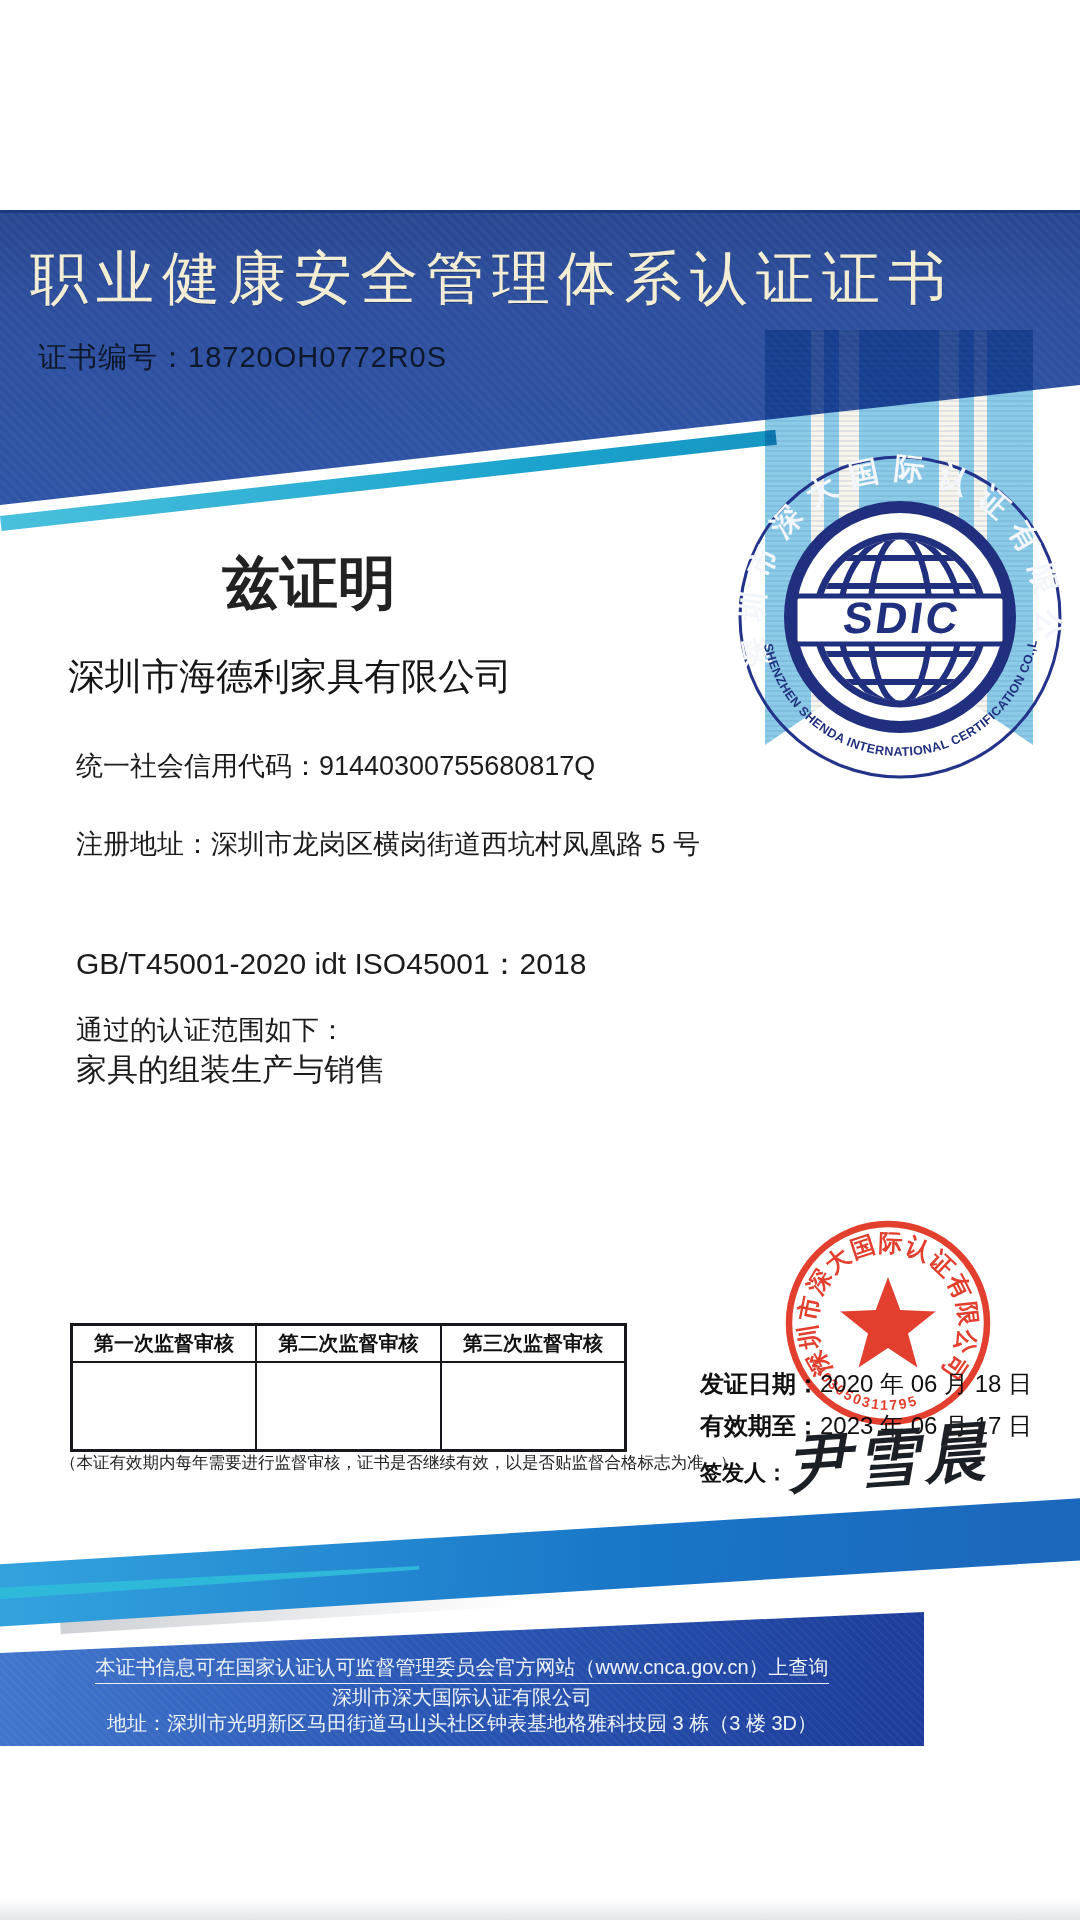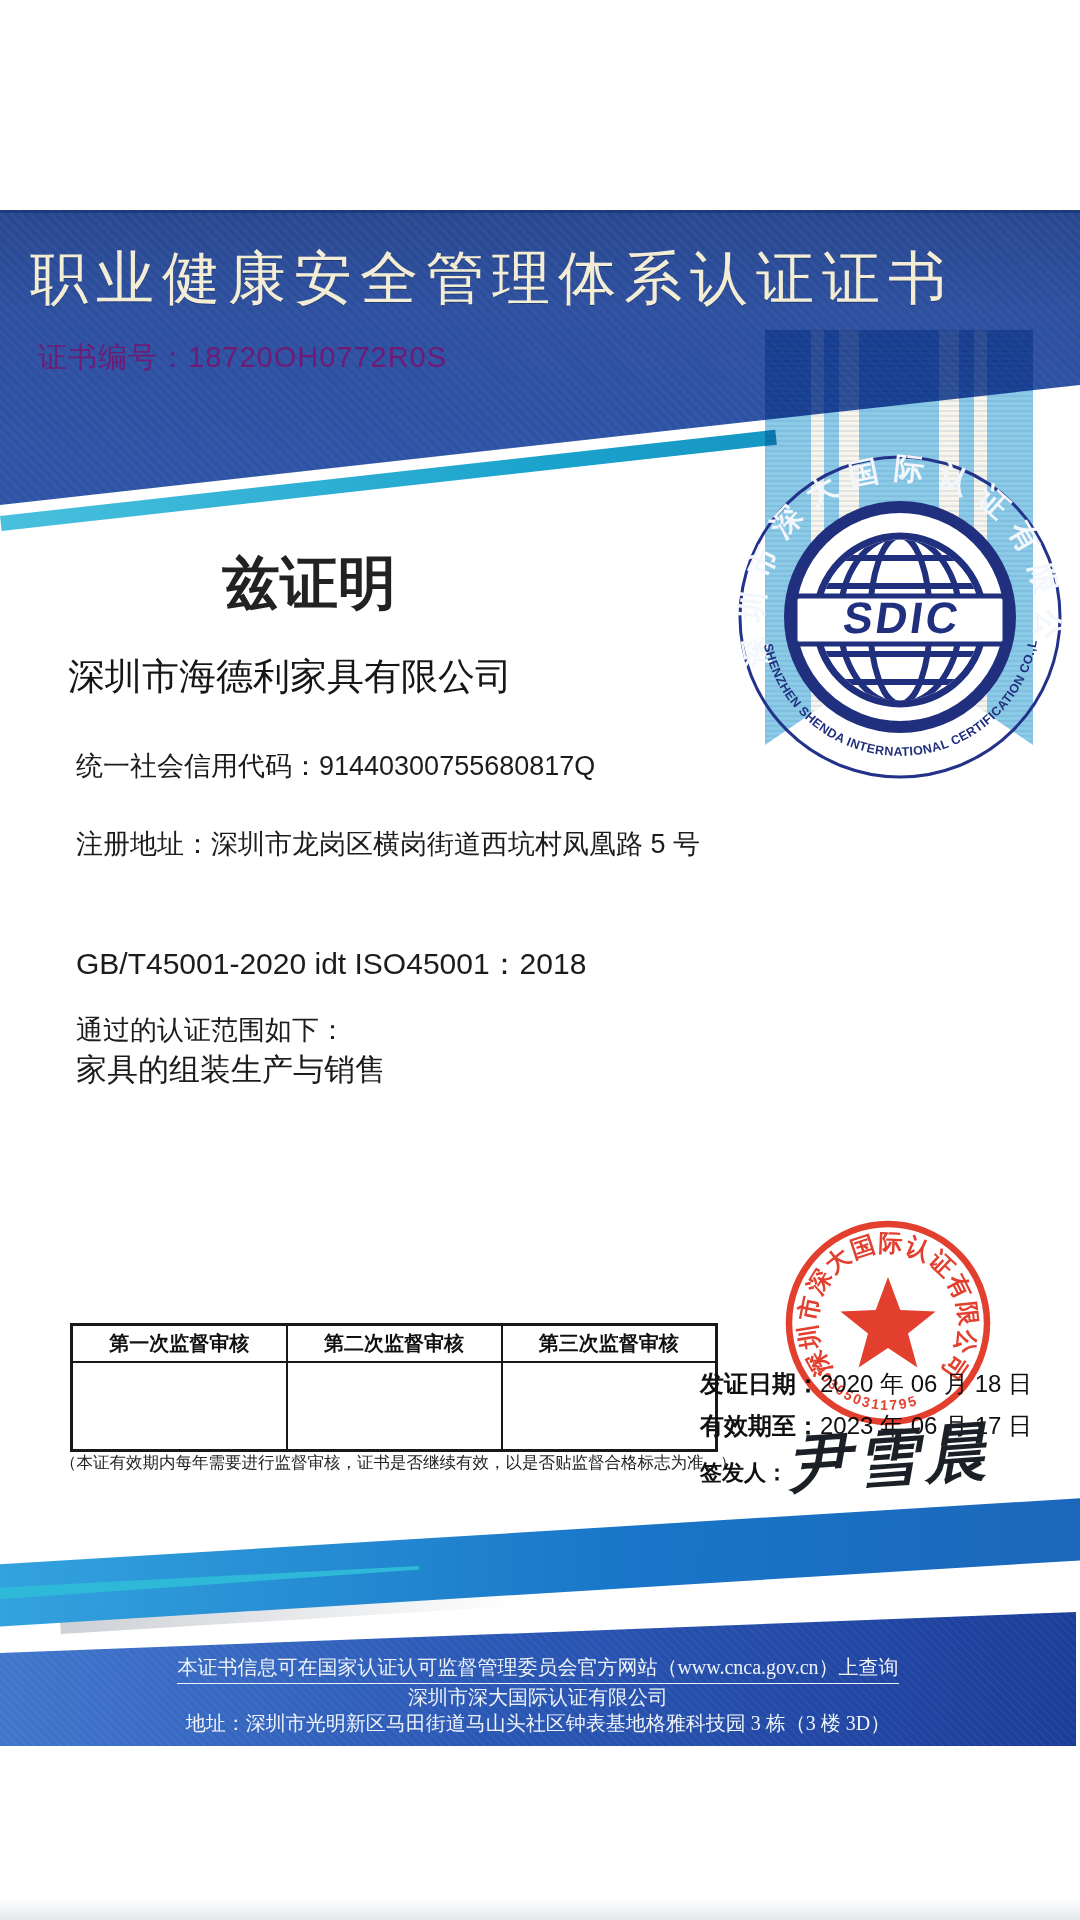--- a/index.html
+++ b/index.html
@@ -22,21 +22,21 @@
     background:linear-gradient(180deg,rgba(255,255,255,.10),rgba(255,255,255,0));
     transform:rotate(-6.5deg);transform-origin:0 0;
   }
   .cert-title{
     position:absolute;left:30px;top:240px;width:1000px;z-index:5;
     font-size:58px;font-weight:400;letter-spacing:8px;color:#f2edd4;
     text-shadow:0 1px 0 rgba(0,0,0,.25);white-space:nowrap;
   }
   .cert-no-line{
     position:absolute;left:38px;top:338px;z-index:5;
-    font-size:29px;color:#701a75;letter-spacing:1px;white-space:nowrap;
+    font-size:29px;color:#0f172a;letter-spacing:1px;white-space:nowrap;
   }
   .stripe-teal{
     position:absolute;left:0;top:516px;width:780px;height:15px;z-index:1;
     background:linear-gradient(90deg,#49c0dd,#1ba3cd 70%,#1796c2);
     transform:rotate(-6.35deg);transform-origin:0 0;
   }
   
   .ribbon{
     position:absolute;left:765px;top:330px;width:268px;height:415px;z-index:3;
     mix-blend-mode:multiply;
@@ -61,21 +61,21 @@
   .company-name{left:68px;top:652px;font-size:37px;font-weight:500;color:#161616;}
   .body-line{font-size:27px;color:#1c1c1e;}
   .credit-line{left:76px;top:748px;}
   .address-line{left:76px;top:826px;}
   .std-intro{left:76px;top:906px;}
   .std-value{left:76px;top:944px;font-size:30px;}
   .scope-intro{left:76px;top:1012px;}
   .scope-value{left:76px;top:1049px;font-size:31px;font-weight:500;}
   
   .audit-table{
-    position:absolute;left:70px;top:1323px;width:648px;z-index:5;
+    position:absolute;left:70px;top:1323px;width:557px;z-index:5;
     border-collapse:collapse;table-layout:fixed;
   }
   .audit-table th,.audit-table td{border:2px solid #16181b;}
   .audit-table{border:3px solid #16181b;}
   .audit-table th{height:33px;font-size:20px;font-weight:600;color:#111;}
   .audit-table td{height:84px;}
   .audit-note{
     position:absolute;left:60px;top:1452px;width:577px;z-index:5;
     font-size:16.5px;color:#222;text-align:center;white-space:nowrap;
   }
@@ -102,26 +102,25 @@
     position:absolute;left:-10px;top:1588px;width:430px;height:12px;z-index:1;
     background:#2fb9d9;transform:rotate(-3.5deg);transform-origin:0 0;
     clip-path:polygon(0 0,100% 35%,100% 65%,0 100%);
   }
   .swoosh-gray{
     position:absolute;left:60px;top:1620px;width:460px;height:14px;z-index:1;
     background:linear-gradient(90deg,#cdd0d5,rgba(238,240,242,.0));
     transform:rotate(-3.5deg);transform-origin:0 0;
   }
   .footer-band{
-    position:absolute;left:0;top:1612px;width:1076px;height:134px;z-index:2;
+    position:absolute;left:0;top:1612px;width:924px;height:134px;z-index:2;
     background:
       repeating-linear-gradient(45deg,rgba(255,255,255,.04) 0 2px,rgba(0,0,0,0) 2px 6px),
       linear-gradient(100deg,#4277cd 0%,#2b58b5 45%,#1c3c99 100%);
     clip-path:polygon(0 41px,100% 0,100% 100%,0 100%);
-    font-family:Liberation Serif, serif;
   }
   .footer-text{
     position:absolute;left:0;top:42px;width:100%;text-align:center;color:#eef3f8;
   }
   .footer-line{font-size:20px;line-height:26px;white-space:nowrap;}
   .footer-line1 span{
     display:inline-block;border-bottom:1.5px solid rgba(255,255,255,.9);padding-bottom:3px;
   }
   .scan-edge{
     position:absolute;left:0;top:1898px;width:1080px;height:22px;z-index:0;

